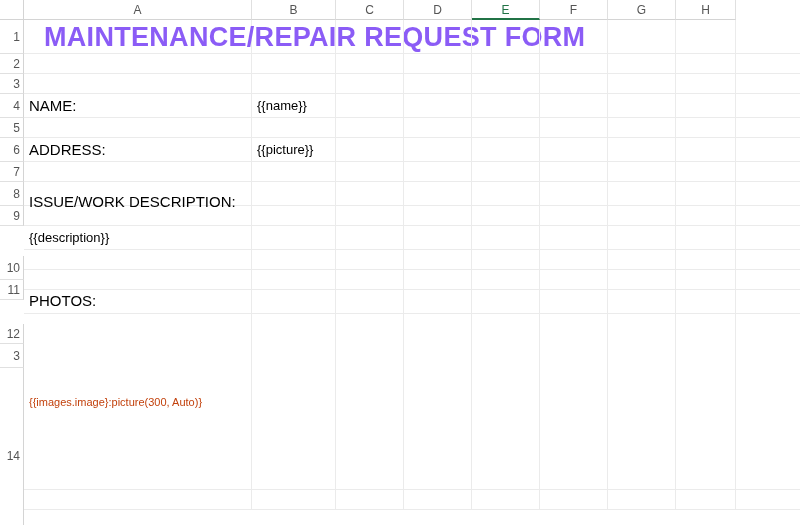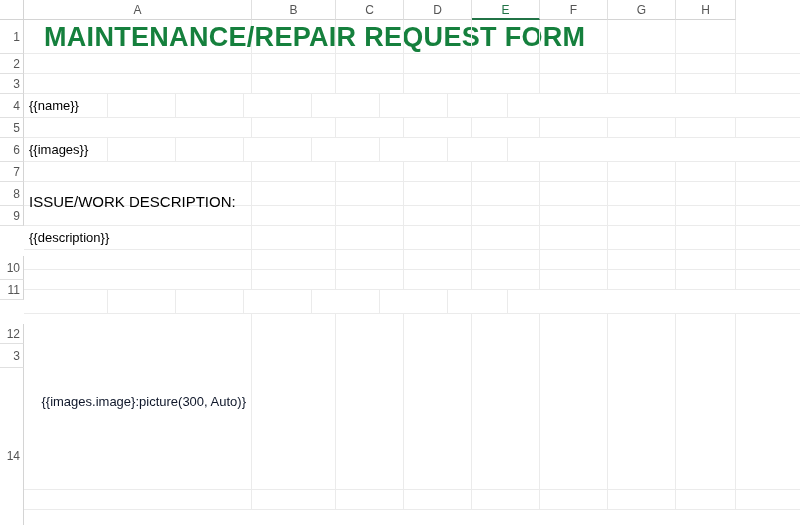--- a/index.html
+++ b/index.html
@@ -79,35 +79,34 @@
     overflow: visible;
     white-space: nowrap;
     display: flex;
     align-items: center;
     position: relative;
   }
   .title-cell {
     font-weight: 900;
     font-size: 27px;
     white-space: nowrap;
-    color: #15803d;
+    color: #8b5cf6;
     letter-spacing: 0.3px;
   }
   .label-cell {
     font-size: 15px;
     color: #000;
   }
   .tpl-cell {
     font-size: 13px;
     color: #000;
   }
   .photo-tpl {
-    font-size: 13px;
-    color: #0f172a;
-    justify-content: flex-end;
+    font-size: 11px;
+    color: #c2410c;
   }
   
   .wA { width: 228px; }
   .wB { width: 84px; }
   .wC { width: 68px; }
   .wD { width: 68px; }
   .wE { width: 68px; }
   .wF { width: 68px; }
   .wG { width: 68px; }
   .wH { width: 60px; }
@@ -174,20 +173,23 @@
         <div class="cell wA"></div>
         <div class="cell wB"></div>
         <div class="cell wC"></div>
         <div class="cell wD"></div>
         <div class="cell wE"></div>
         <div class="cell wF"></div>
         <div class="cell wG"></div>
         <div class="cell wH"></div>
       </div>
       <div class="grid-row" style="height: 24px;">
+        <div class="cell wA label-cell">
+          <span>NAME:</span>
+        </div>
         <div class="cell wB tpl-cell">
           <span>{{name}}</span>
         </div>
         <div class="cell wC"></div>
         <div class="cell wD"></div>
         <div class="cell wE"></div>
         <div class="cell wF"></div>
         <div class="cell wG"></div>
         <div class="cell wH"></div>
       </div>
@@ -195,22 +197,25 @@
         <div class="cell wA"></div>
         <div class="cell wB"></div>
         <div class="cell wC"></div>
         <div class="cell wD"></div>
         <div class="cell wE"></div>
         <div class="cell wF"></div>
         <div class="cell wG"></div>
         <div class="cell wH"></div>
       </div>
       <div class="grid-row" style="height: 24px;">
+        <div class="cell wA label-cell">
+          <span>ADDRESS:</span>
+        </div>
         <div class="cell wB tpl-cell">
-          <span>{{images}}</span>
+          <span>{{picture}}</span>
         </div>
         <div class="cell wC"></div>
         <div class="cell wD"></div>
         <div class="cell wE"></div>
         <div class="cell wF"></div>
         <div class="cell wG"></div>
         <div class="cell wH"></div>
       </div>
       <div class="grid-row" style="height: 20px;">
         <div class="cell wA"></div>
@@ -270,20 +275,23 @@
         <div class="cell wA"></div>
         <div class="cell wB"></div>
         <div class="cell wC"></div>
         <div class="cell wD"></div>
         <div class="cell wE"></div>
         <div class="cell wF"></div>
         <div class="cell wG"></div>
         <div class="cell wH"></div>
       </div>
       <div class="grid-row" style="height: 24px;">
+        <div class="cell wA label-cell" style="align-items: flex-start;">
+          <span>PHOTOS:</span>
+        </div>
         <div class="cell wB"></div>
         <div class="cell wC"></div>
         <div class="cell wD"></div>
         <div class="cell wE"></div>
         <div class="cell wF"></div>
         <div class="cell wG"></div>
         <div class="cell wH"></div>
       </div>
       <div class="grid-row" style="height: 176px;">
         <div class="cell wA photo-tpl" style="align-items: center; overflow: visible;">

